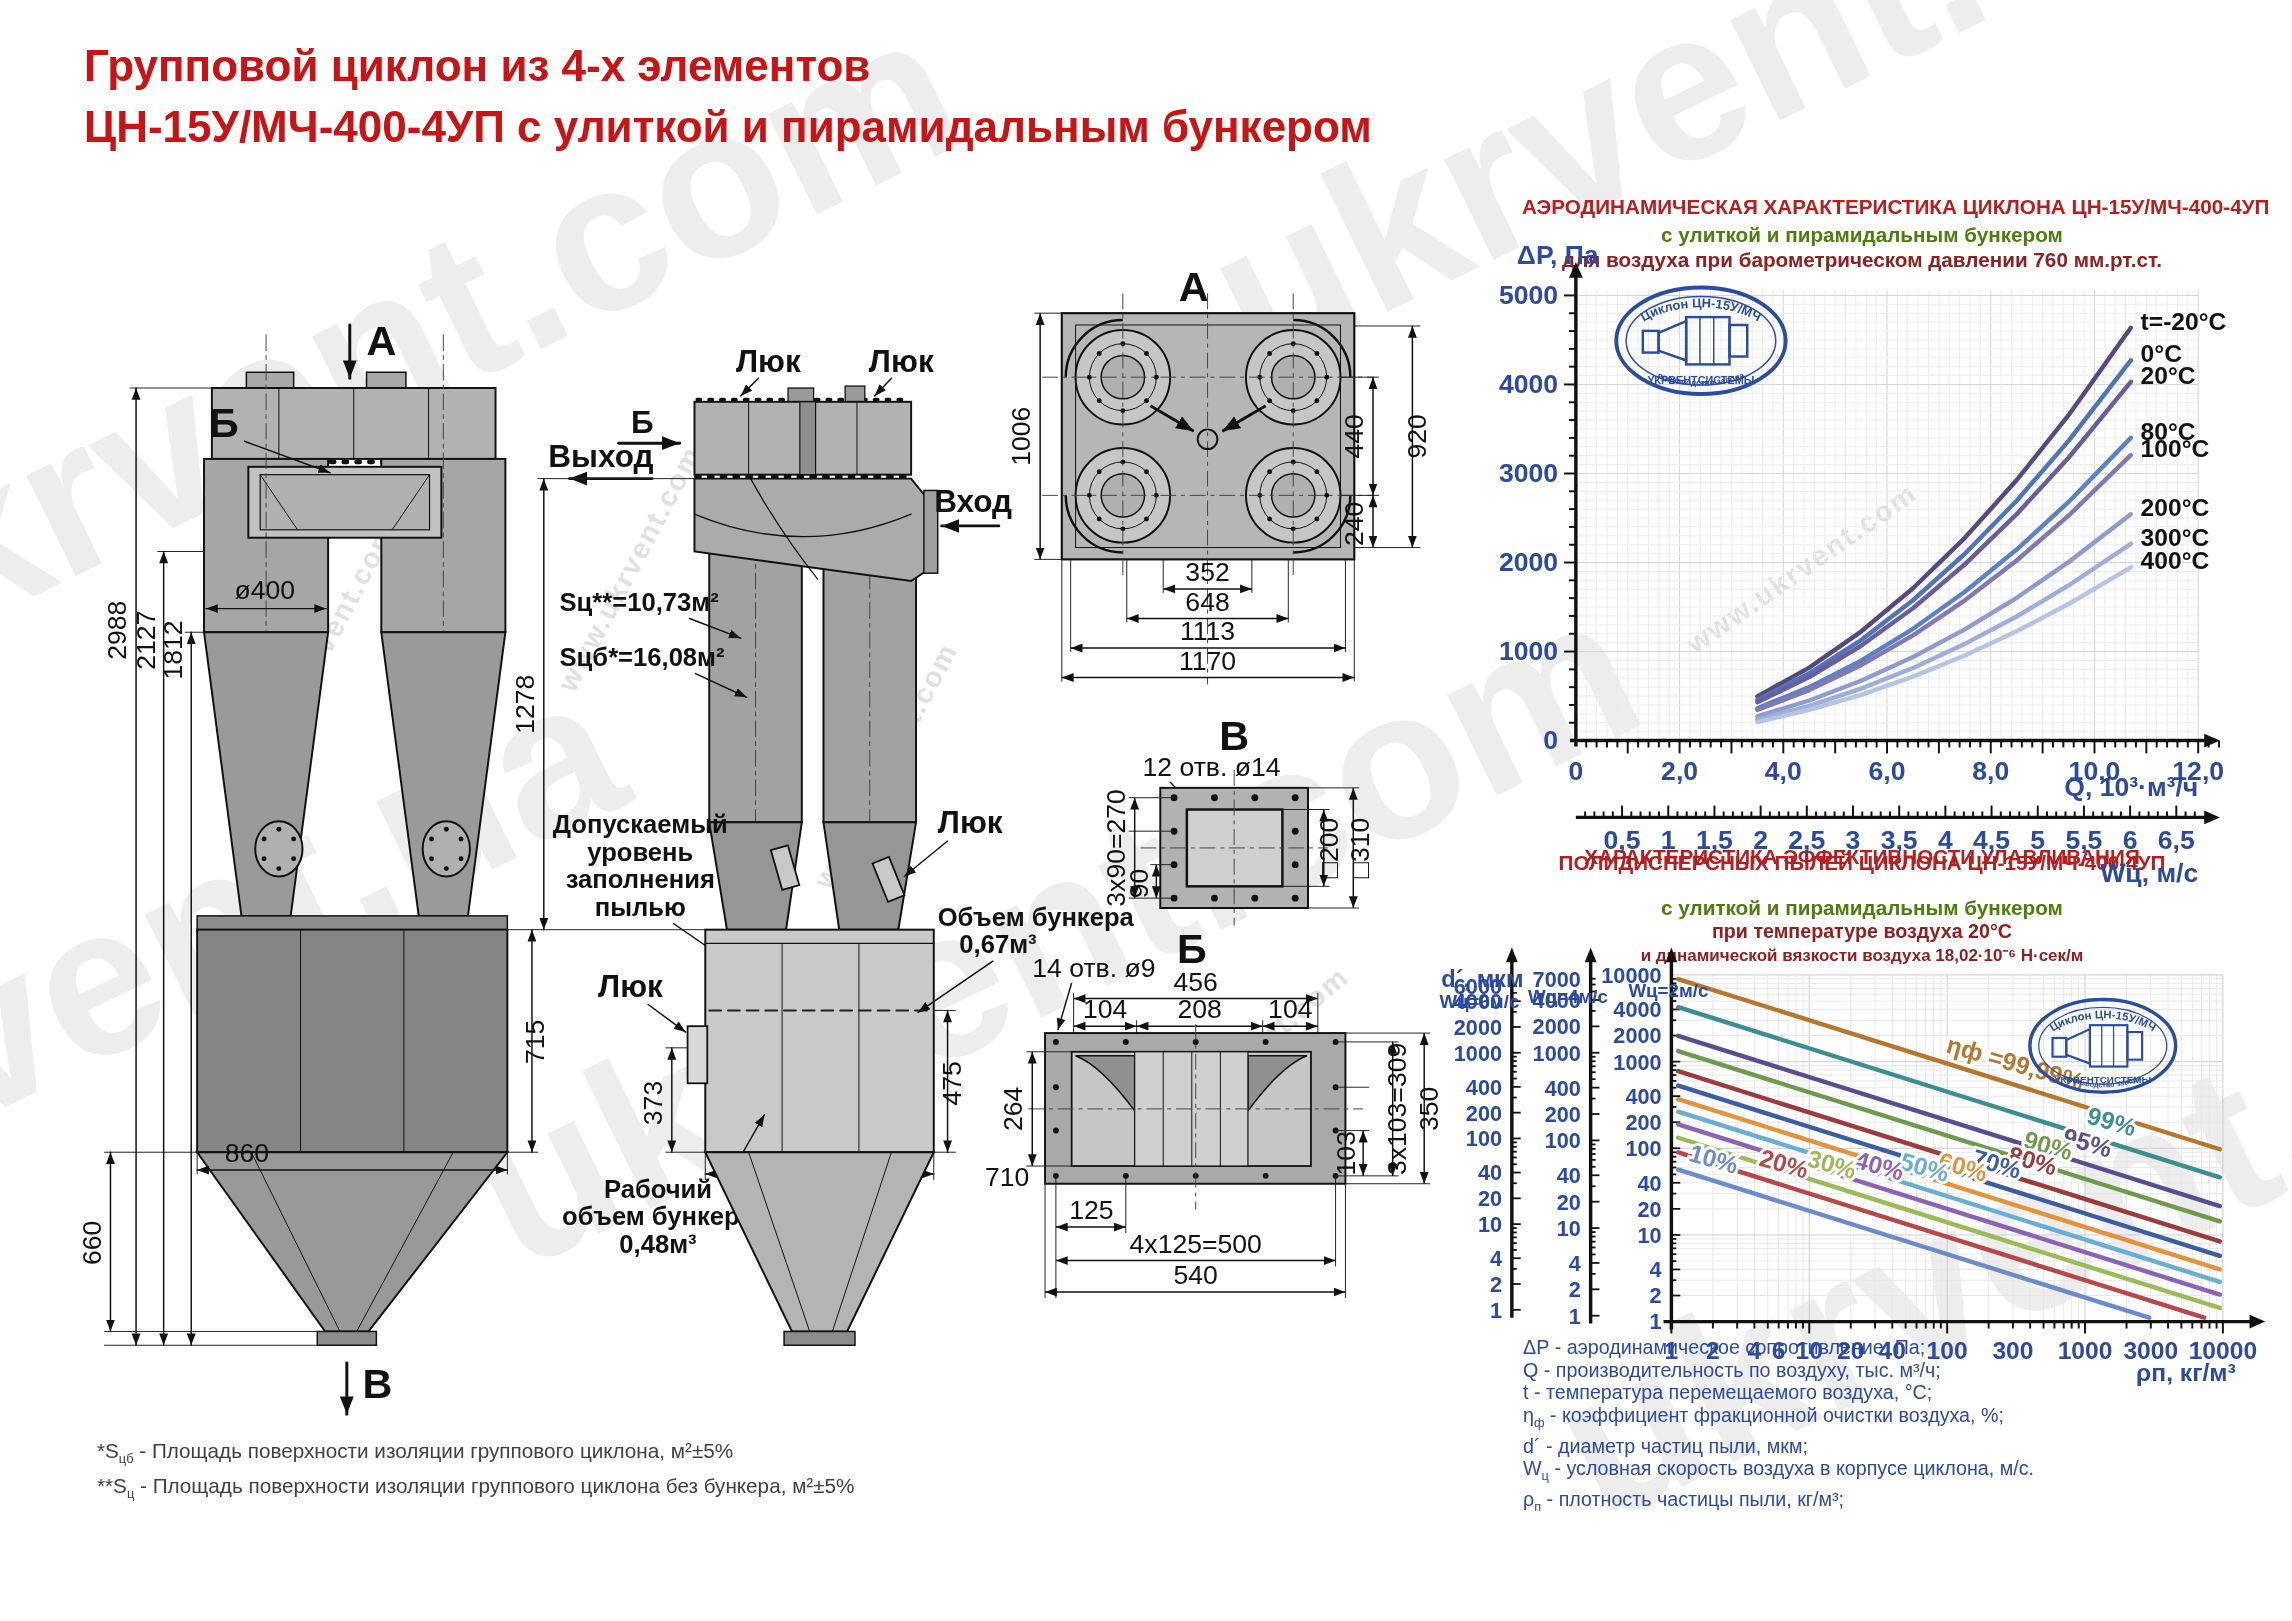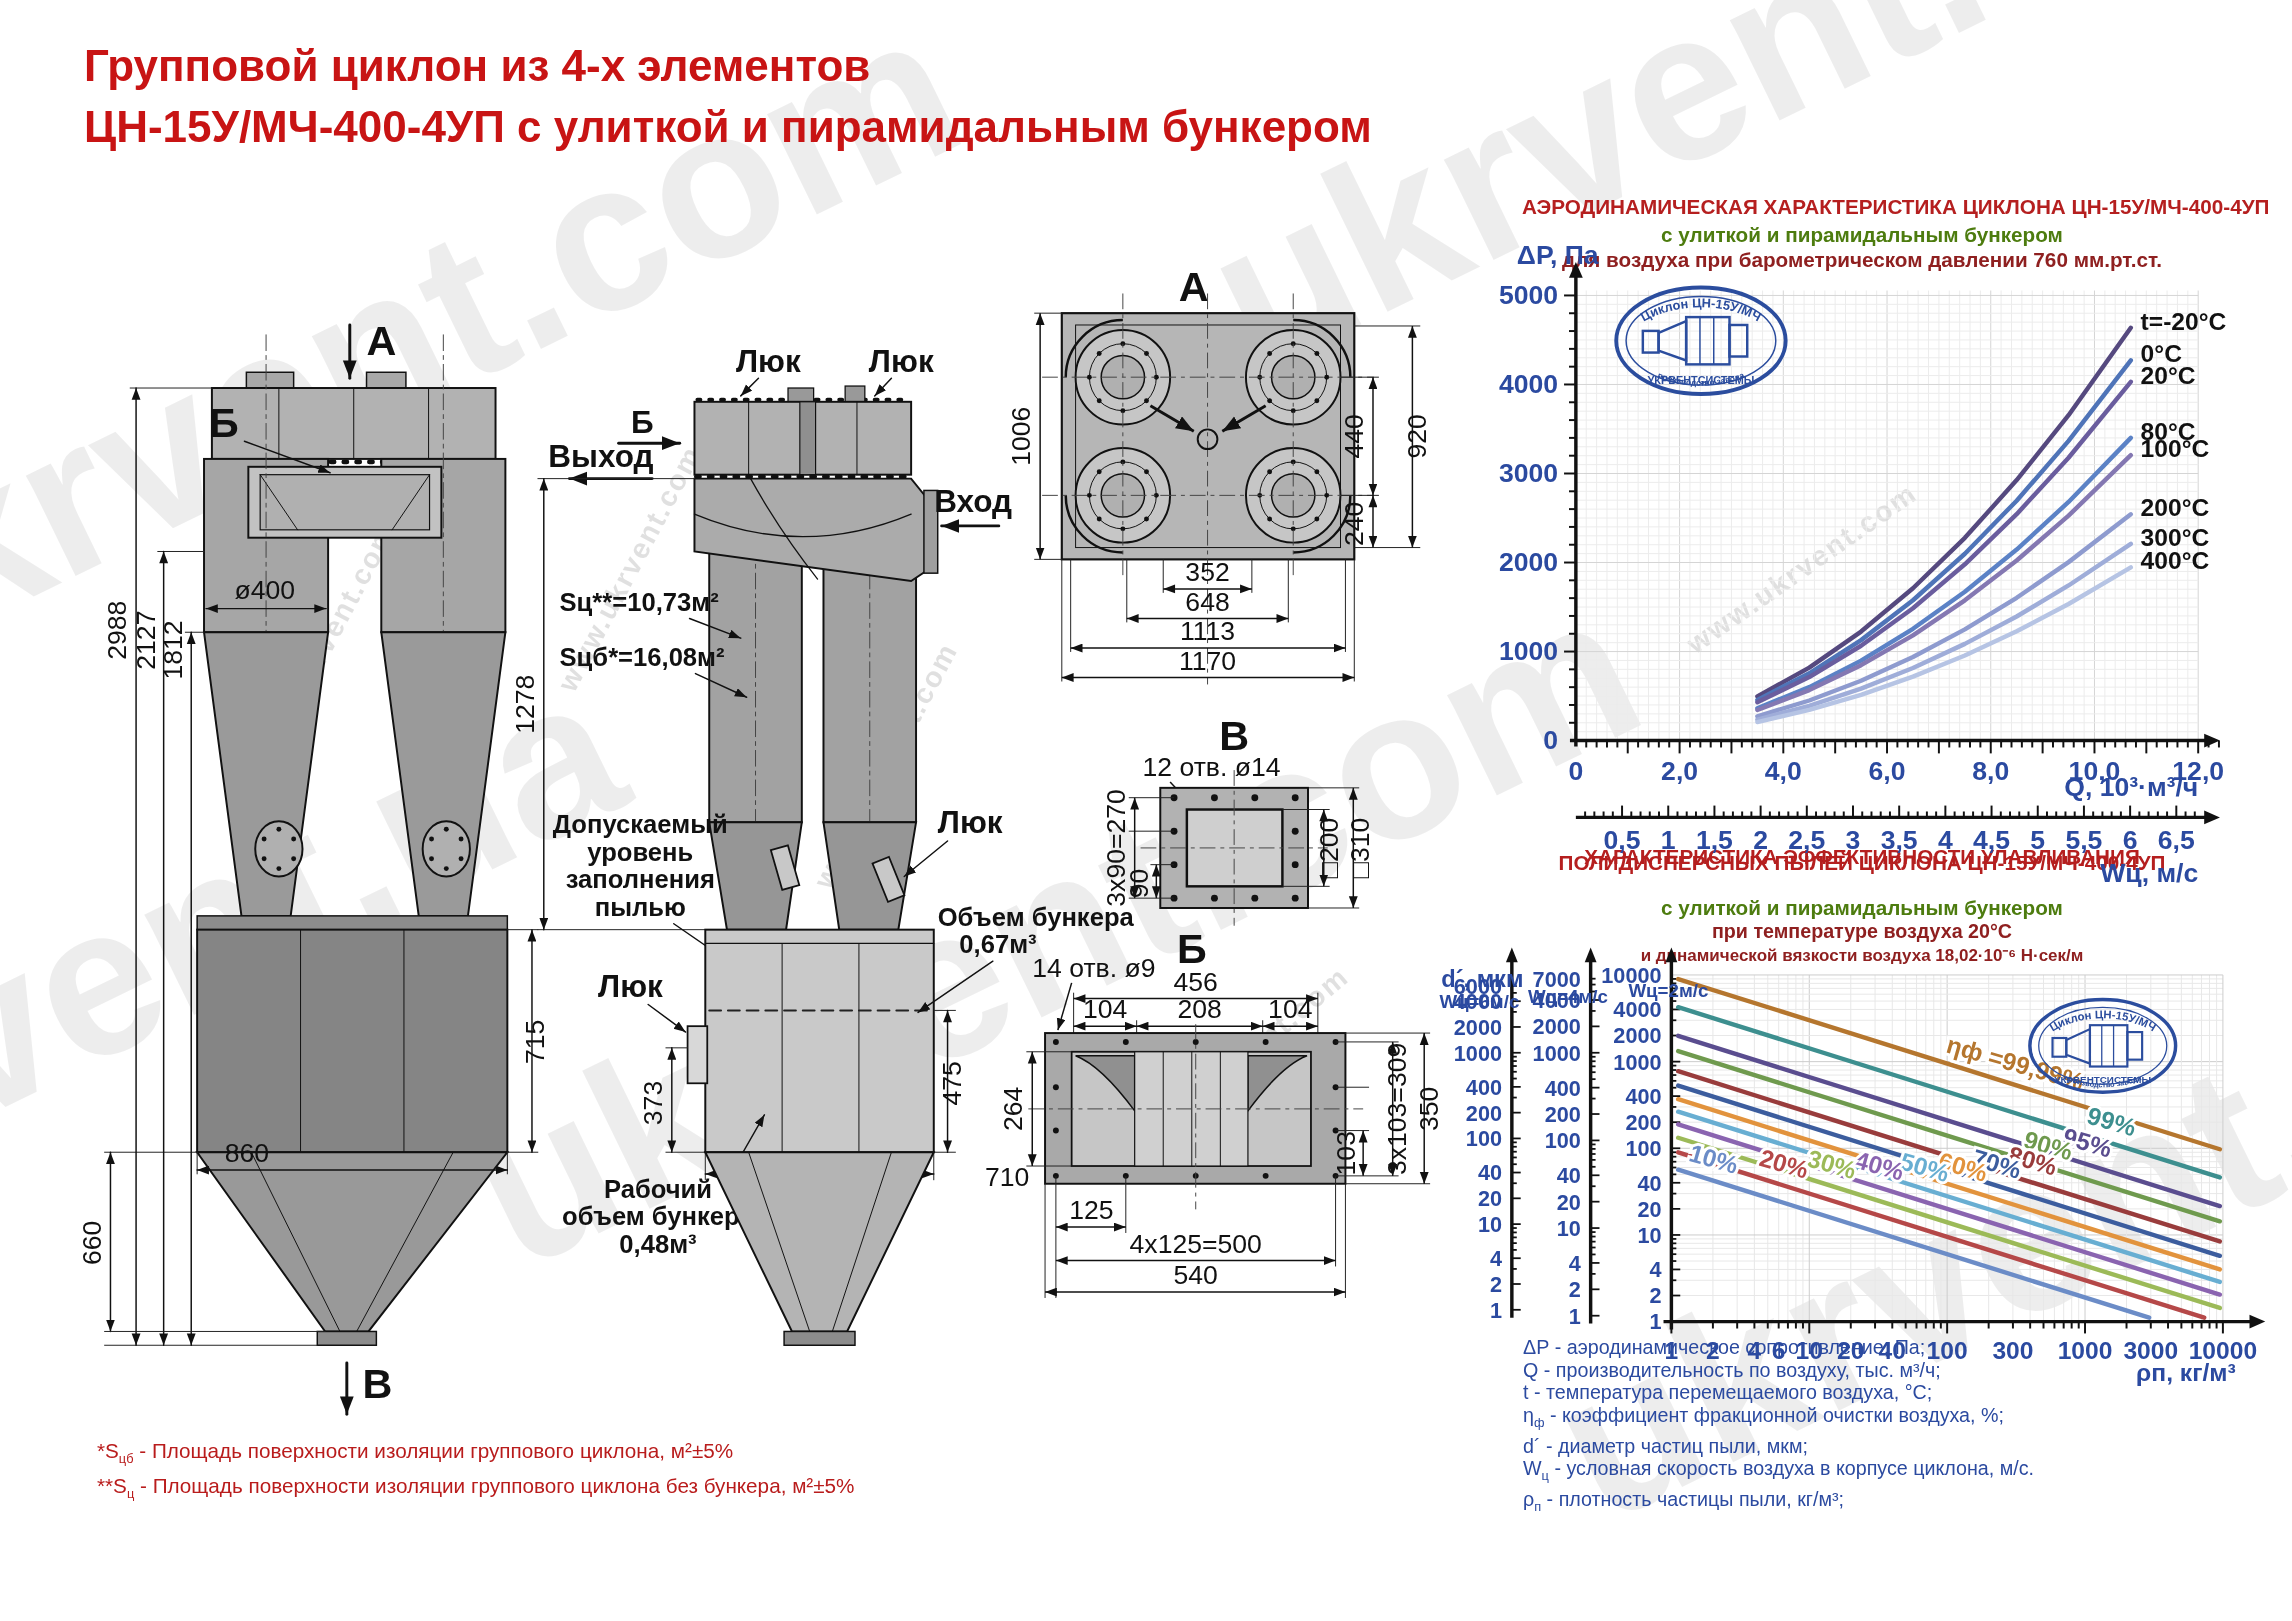--- a/index.html
+++ b/index.html
@@ -9,21 +9,21 @@
   .wm{position:absolute;font-weight:bold;color:#000;pointer-events:none;white-space:nowrap;}
   .wm-big{opacity:0.065;font-size:212px;}
   .wm-small{opacity:0.22;font-size:28.6px;letter-spacing:2px;color:#777;}
   #title{left:84px;top:35px;color:#c81414;font-weight:bold;font-size:44px;line-height:61px;white-space:nowrap;}
   .c1h{left:1522px;width:680px;text-align:center;white-space:nowrap;font-weight:bold;}
   .red-b{color:#b51f1f;font-weight:bold;font-size:20.7px;}
   .blue-b{color:#4d7c0f;font-weight:bold;font-size:20.7px;}
   .dred{color:#8f2020;font-size:20.7px;}
   #legend{left:1523px;top:1336px;color:#2b4aa0;font-size:19.7px;line-height:22.7px;white-space:nowrap;}
   #legend sub{font-size:12.8px;}
-  #footnotes{left:97px;top:1438px;color:#b91c1c;font-size:20.7px;line-height:26.6px;white-space:nowrap;}
+  #footnotes{left:97px;top:1438px;color:#404040;font-size:20.7px;line-height:26.6px;white-space:nowrap;}
   #footnotes sub{font-size:12.8px;}
   svg text{font-family:"Liberation Sans",sans-serif;}
   .dm{font-size:27px;fill:#111;}
   .dmb{font-size:42px;font-weight:bold;fill:#111;}
   .lab{font-size:32px;font-weight:bold;fill:#111;}
   .slab{font-size:26px;font-weight:bold;fill:#111;}
   .ann{font-size:26px;font-weight:bold;fill:#111;}
 </style>
 </head>
 <body>

